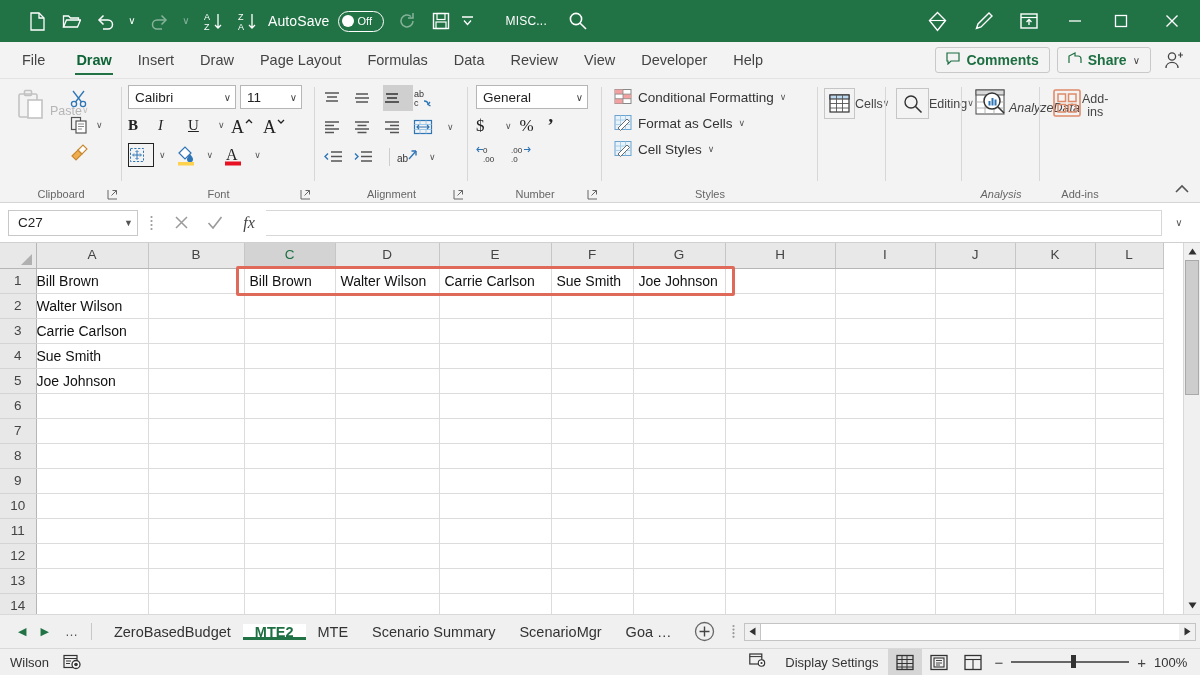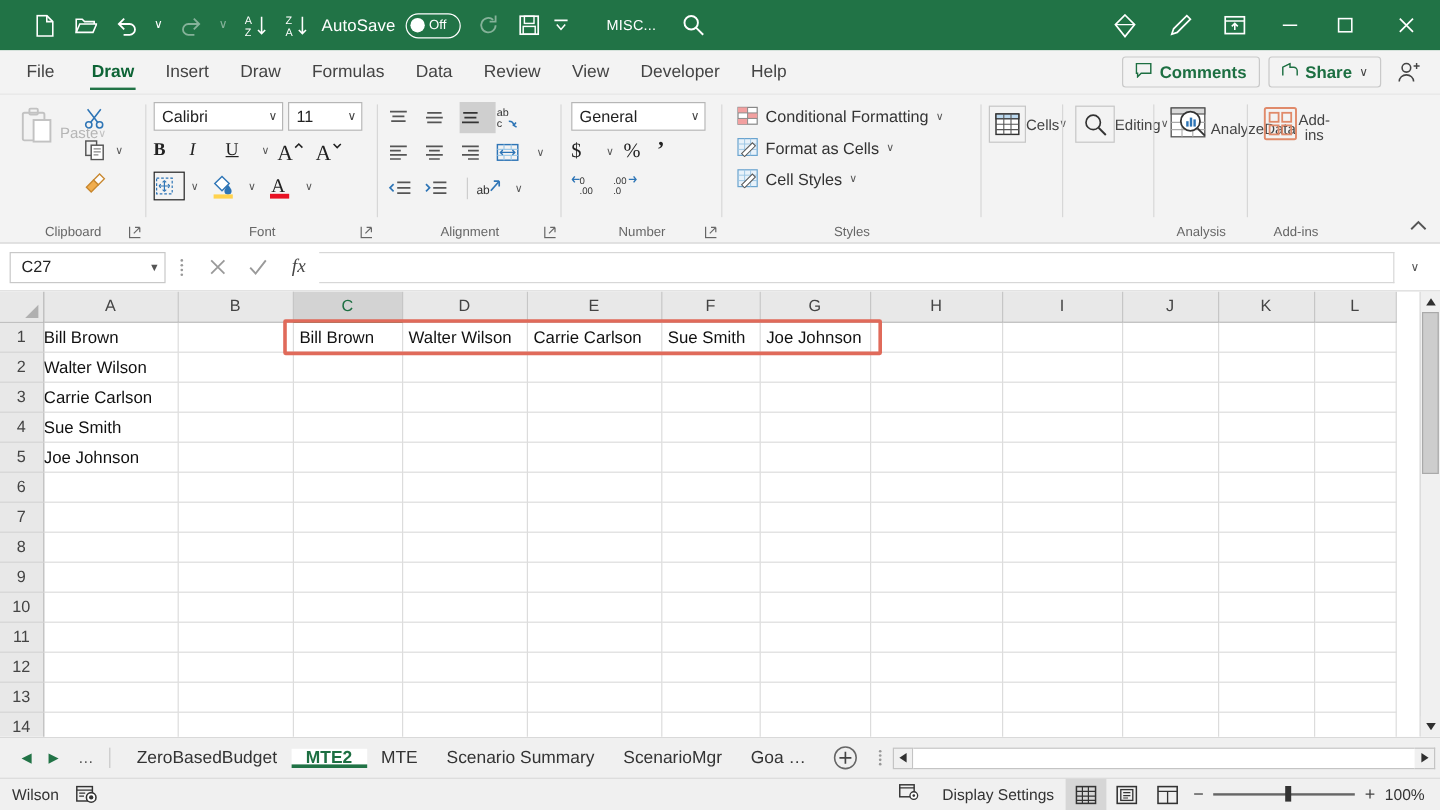--- a/index.html
+++ b/index.html
@@ -321,20 +321,21 @@
           </svg>
       </div>
     </div>
   </div>
 
   <div class="tabstrip">
     <div class="tab">File</div>
     <div class="tab active">Draw</div>
     <div class="tab">Insert</div>
     <div class="tab">Draw</div>
+    <div class="tab">Page Layout</div>
     <div class="tab">Formulas</div>
     <div class="tab">Data</div>
     <div class="tab">Review</div>
     <div class="tab">View</div>
     <div class="tab">Developer</div>
     <div class="tab">Help</div>
 
     <div class="tabstrip-right">
       <div class="pill">
         <span>
@@ -692,21 +693,21 @@
                 <path d="M13.5 13.5L19.5 19.5" stroke="#333" stroke-width="1.6"></path>
               </svg>
           </span>
           <span class="lab">Editing</span>
           <span class="chev">∨</span>
         </div>
       </div>
       <div class="gname"></div>
     </div>
 
-    <div class="rgroup" style="width:78px;">
+    <div class="rgroup" style="width:78px;font-style:italic;">
       <div class="body" style="justify-content:center;">
         <div class="bigbtn">
           <span>
             <svg width="36" height="34" viewBox="0 0 36 34">
                 <rect x="3" y="2" width="28" height="24" fill="#fff" stroke="#555" stroke-width="1.1"></rect>
                 <rect x="3" y="2" width="28" height="5" fill="#d9d9d9" stroke="#555" stroke-width="1"></rect>
                 <path d="M3 14h28M3 20h28M12 7v19M21 7v19" stroke="#aaa" stroke-width="0.9"></path>
                 <circle cx="19" cy="13" r="8" fill="#fff" stroke="#333" stroke-width="1.5"></circle>
                 <rect x="15.5" y="13" width="2" height="4.5" fill="#2e75b6"></rect>
                 <rect x="18.5" y="10" width="2" height="7.5" fill="#2e75b6"></rect>

